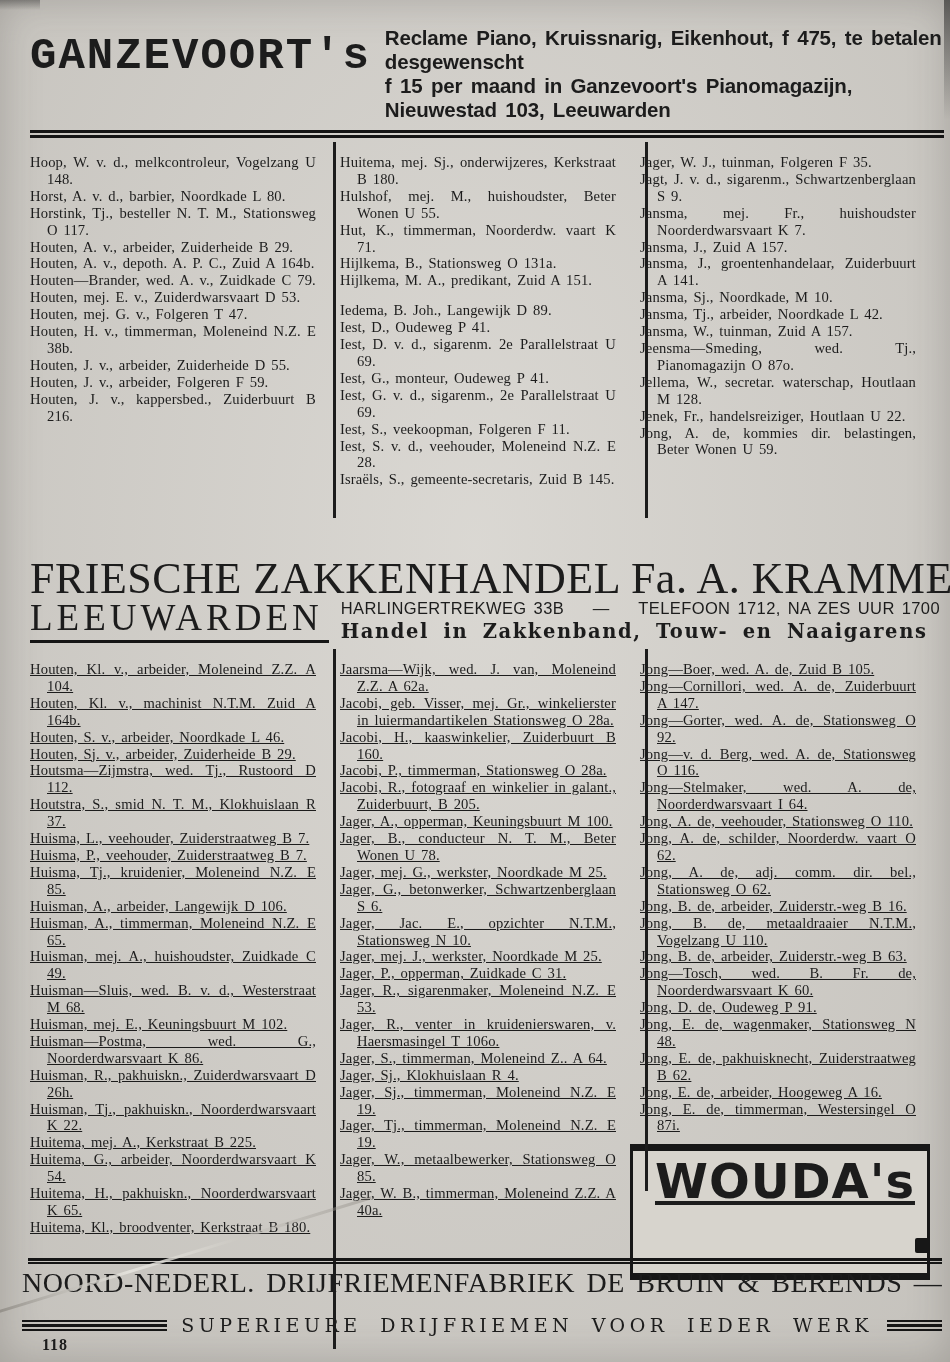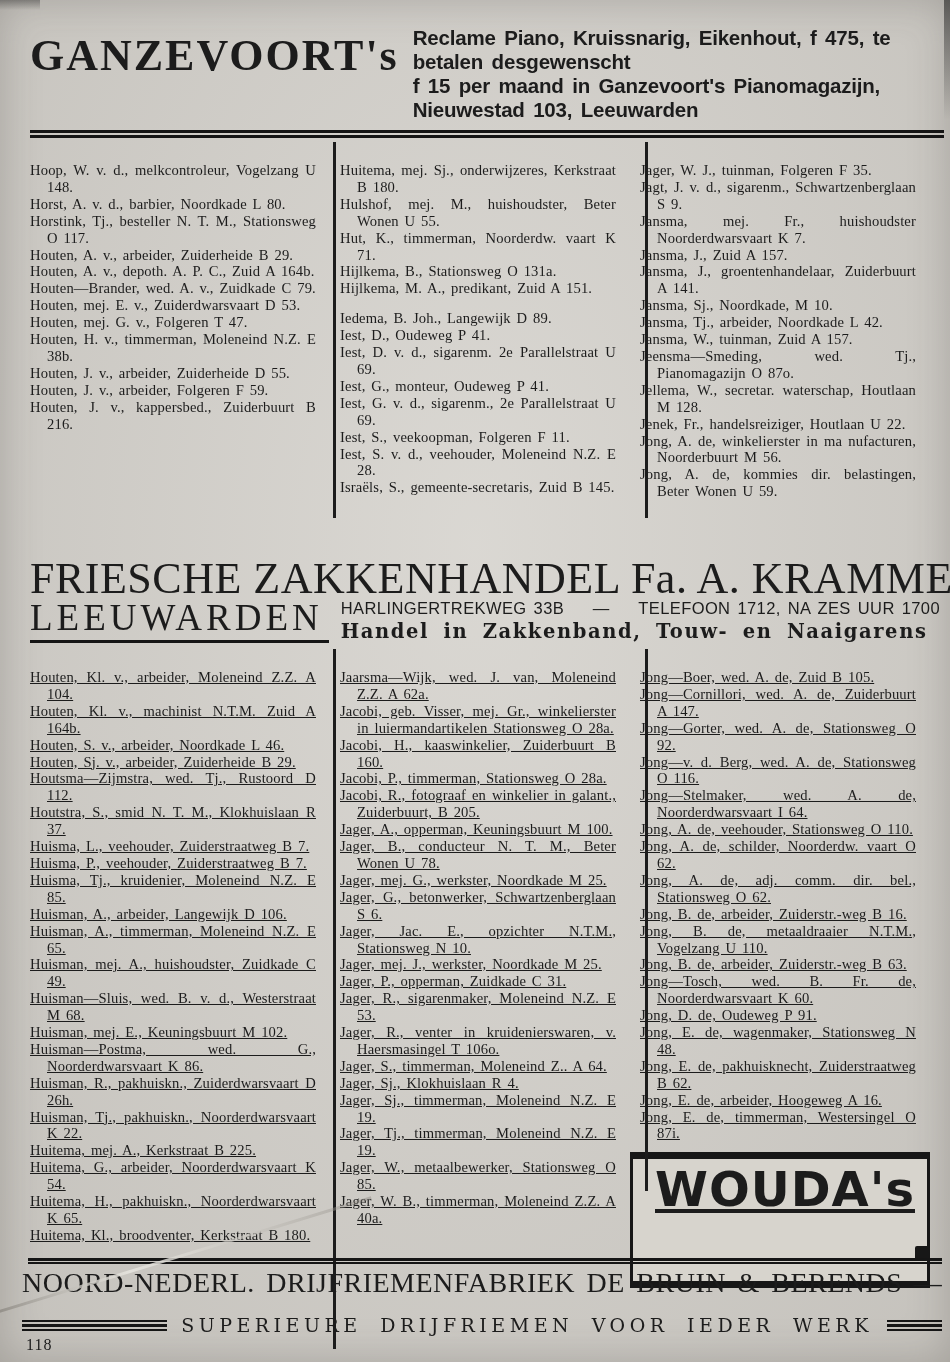--- a/index.html
+++ b/index.html
@@ -22,21 +22,21 @@
   }
 
   
   .masthead{
     display:flex;
     align-items:flex-start;
     padding:24px 8px 4px 30px;
     gap:14px;
   }
   .brand{
-    font-family:Liberation Serif, serif;
+    font-family:Liberation Mono, monospace;
     font-weight:bold;
     font-size:44px;
     letter-spacing:2px;
     line-height:1;
     white-space:nowrap;
     padding-top:10px;
   }
   .brand-lines{
     font-family:"Liberation Sans", sans-serif;
     font-weight:bold;
@@ -49,21 +49,21 @@
   .double-rule{
     height:8px;
     margin:4px 6px 0 30px;
     background:linear-gradient(#151515 0 3.5px, transparent 3.5px 5.5px, #151515 5.5px 8px);
   }
 
   
   .cols{
     position:relative;
     display:flex;
-    padding:24px 6px 0 30px;
+    padding:16px 6px 0 30px;
     box-sizing:border-box;
   }
   .top-cols{height:382px;}
   .bottom-cols{height:712px;text-decoration:underline;}
   .col{
     width:300px;
     box-sizing:border-box;
     padding-right:14px;
     overflow:hidden;
   }
@@ -206,24 +206,25 @@
   .rule3.right{width:95px;}
   .footer-line2{
     font-family:"DejaVu Serif", serif;
     font-size:19px;
     letter-spacing:4.5px;
     word-spacing:8px;
     white-space:nowrap;
   }
   .page-num{
     position:absolute;
-    left:26px;
+    left:42px;
     bottom:8px;
     font-size:16px;
     letter-spacing:1px;
+    font-weight:bold;
   }
 
   
   .crease{
     position:absolute;
     left:-30px;
     bottom:40px;
     width:420px;
     height:3px;
     background:linear-gradient(90deg, rgba(90,85,78,0.55), rgba(230,228,222,0.9) 40%, rgba(120,115,108,0.35));
@@ -296,21 +297,20 @@
         <p class="entry">Jagt, J. v. d., sigarenm., Schwartzenberglaan S 9.</p>
         <p class="entry">Jansma, mej. Fr., huishoudster Noorderdwarsvaart K 7.</p>
         <p class="entry">Jansma, J., Zuid A 157.</p>
         <p class="entry">Jansma, J., groentenhandelaar, Zuiderbuurt A 141.</p>
         <p class="entry">Jansma, Sj., Noordkade, M 10.</p>
         <p class="entry">Jansma, Tj., arbeider, Noordkade L 42.</p>
         <p class="entry">Jansma, W., tuinman, Zuid A 157.</p>
         <p class="entry">Jeensma—Smeding, wed. Tj., Pianomagazijn O 87o.</p>
         <p class="entry">Jellema, W., secretar. waterschap, Houtlaan M 128.</p>
         <p class="entry">Jenek, Fr., handelsreiziger, Houtlaan U 22.</p>
-        <p class="entry">Jong, A. de, winkelierster in ma nufacturen, Noorderbuurt M 56.</p>
         <p class="entry">Jong, A. de, kommies dir. belastingen, Beter Wonen U 59.</p>
       </div>
     <div class="vrule" style="left:333px;height:376px;"></div>
     <div class="vrule" style="left:645px;height:376px;"></div>
   </section>
 
   <section class="mid-ad">
     <div class="mid-line1">FRIESCHE ZAKKENHANDEL Fa. A. KRAMMER &amp; Co.</div>
     <div class="mid-row2">
       <div class="mid-city">LEEUWARDEN</div>

